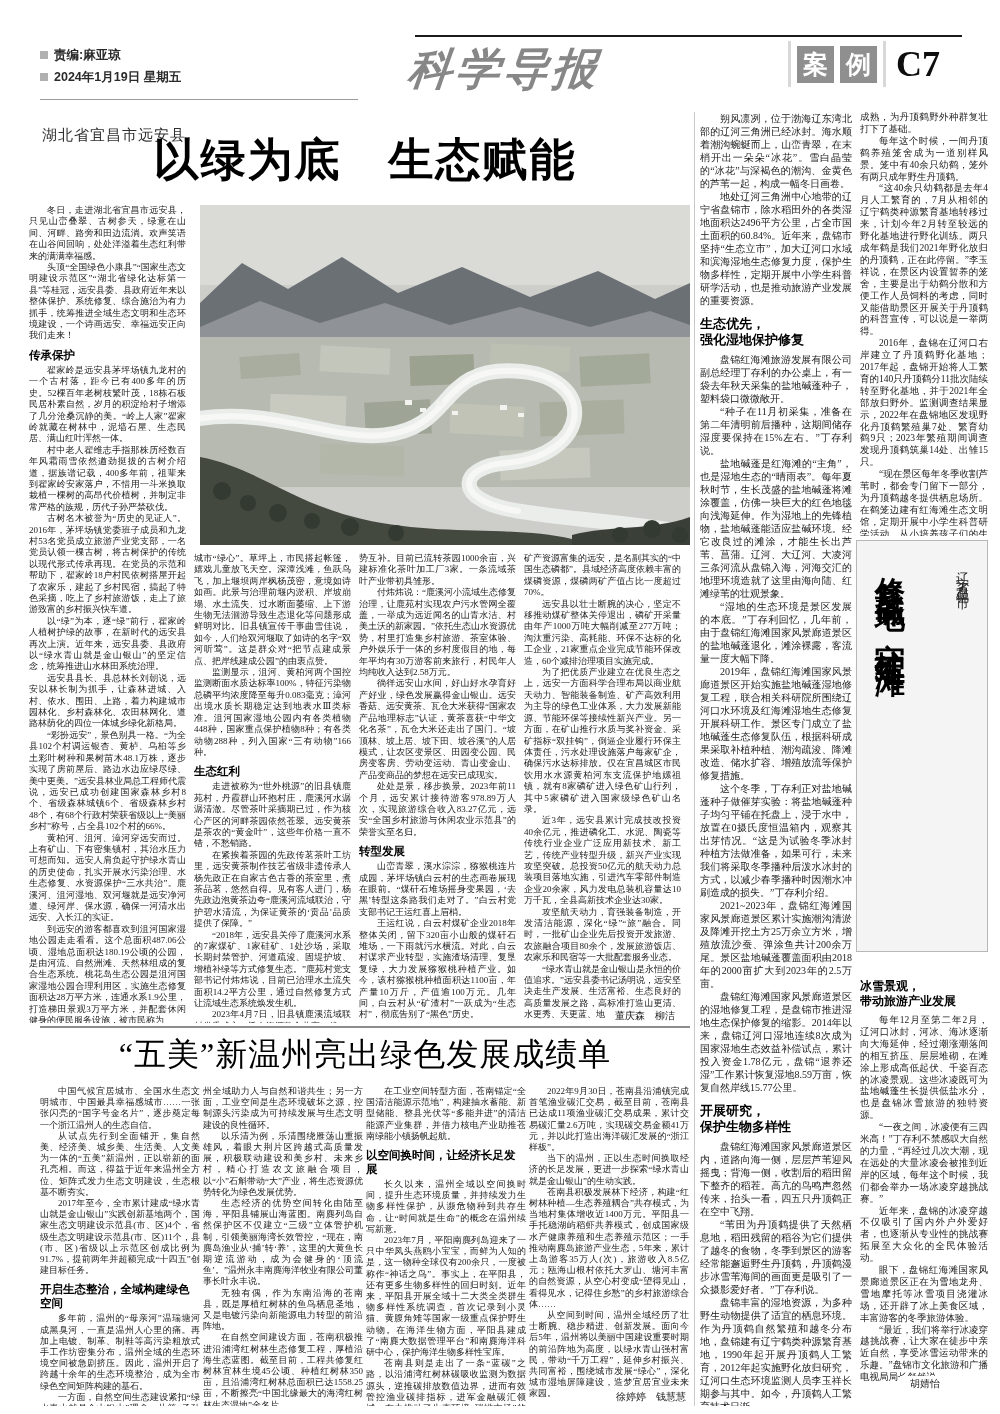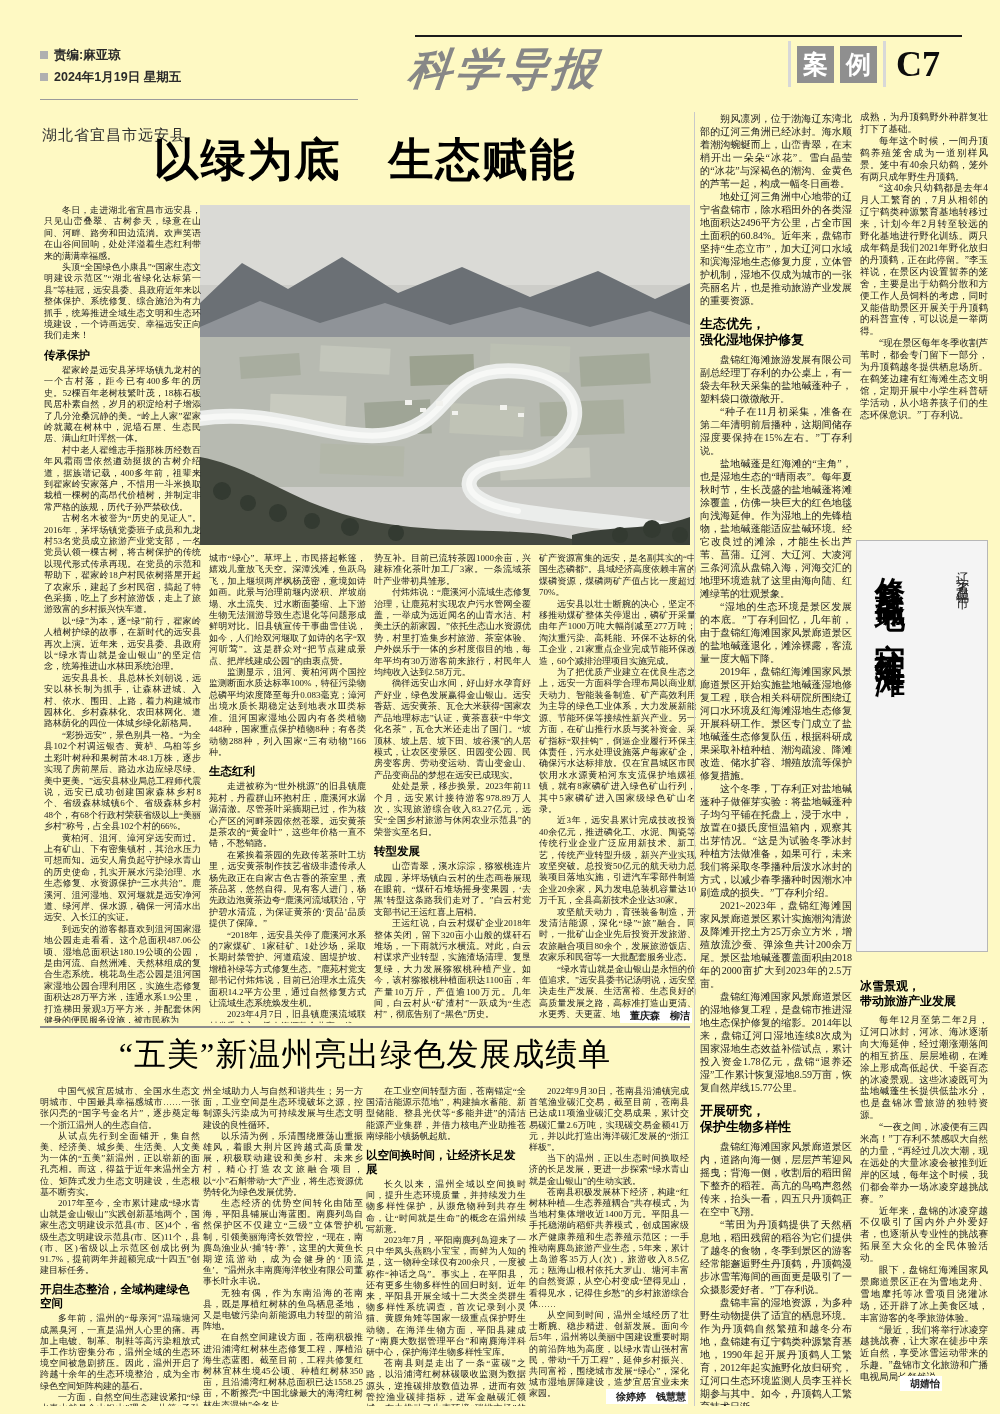--- a/index.html
+++ b/index.html
@@ -1,44 +1,44 @@
 <!DOCTYPE html>
 <html><head>
 <meta charset="utf-8">
 <style>
   html,body{margin:0;padding:0;background:#e8e8e8;}
-  .page{position:relative;width:1000px;height:1414px;background:#fef9c3;margin:0 auto;overflow:hidden;
+  .page{position:relative;width:1000px;height:1414px;background:#ffffff;margin:0 auto;overflow:hidden;
         font-family:"Liberation Serif","DejaVu Serif",serif;color:#1a1a1a;}
   
   .top-rule{position:absolute;left:415px;top:35px;width:547px;height:2px;background:#1c1c1c;}
   .ed-block{position:absolute;left:40px;top:44px;width:320px;font-family:"Liberation Sans",sans-serif;}
   .ed-line{display:flex;align-items:center;gap:6px;height:22px;font-size:12.5px;font-weight:700;color:#2a2a2a;}
   .sq{width:8px;height:8px;background:#b0b0b0;flex:0 0 aupx;}
   .ed-rule{position:absolute;left:40px;top:99px;width:318px;height:1px;background:#9a9a9a;}
   .masthead{position:absolute;left:408px;top:40px;width:260px;height:60px;
             font-family:"DejaVu Serif",serif;font-style:italic;font-weight:700;font-size:44px;
             color:#878787;letter-spacing:4px;transform:skewX(-6deg);white-space:nowrap;}
   .sec-unit{position:absolute;left:788px;top:40px;height:48px;display:flex;align-items:center;gap:6px;}
   .vbar{width:3px;height:46px;background:#d8d8d8;}
   .sec-box{width:37px;height:37px;background:#8f8f8f;color:#fff;display:flex;align-items:center;justify-content:center;
            font-family:"Liberation Sans",sans-serif;font-weight:700;font-size:25px;}
   .pageno{font-family:"Liberation Serif",serif;font-weight:700;font-size:36px;color:#0d0d0d;margin-left:4px;}
   
   .para{margin:0;text-indent:2em;text-align:justify;}
   .para.cont{text-indent:0;}
   .subhead{margin:6px 0 3px;text-indent:0;font-family:"Liberation Sans",sans-serif;font-weight:700;
            font-size:11.5px;line-height:14px;color:#000;white-space:pre-line;}
-  .byline-abs{position:absolute;font-weight:700;font-size:10px;background:#fff;padding:1px 2px 0 10px;
+  .byline-abs{position:absolute;font-weight:400;font-size:10px;background:#fff;padding:1px 2px 0 10px;
               font-family:"Liberation Serif",serif;}
   
   .a1-kicker{position:absolute;left:42px;top:126px;font-family:"Liberation Sans",sans-serif;
              font-size:15px;color:#2f2f2f;letter-spacing:1px;}
   .a1-headline{position:absolute;left:40px;top:130px;width:650px;text-align:center;
                font-family:"Liberation Sans",sans-serif;font-weight:900;font-size:45px;letter-spacing:2px;color:#000;}
-  .a1-cols{position:absolute;left:44px;top:205px;width:652px;height:818px;display:flex;column-gap:8px;overflow:hidden;}
+  .a1-cols{position:absolute;left:29px;top:205px;width:652px;height:818px;display:flex;column-gap:8px;overflow:hidden;}
   .a1col{width:160px;height:818px;overflow:hidden;font-size:9px;line-height:11.4px;box-sizing:border-box;}
   .a1col.under{padding-top:348px;}
   .photo{position:absolute;left:200px;top:205px;width:490px;height:340px;display:block;}
   .mid-rule{position:absolute;left:40px;top:1026px;width:650px;height:2px;background:#8d8d8d;}
   
   .wz-headline{position:absolute;left:40px;top:1033px;width:650px;text-align:center;
                font-family:"Liberation Serif",serif;font-weight:400;font-size:32px;letter-spacing:1px;color:#000;}
   .wz-cols{position:absolute;left:40px;top:1086px;width:652px;height:320px;display:flex;column-gap:3px;overflow:hidden;}
   .wzcol{width:160px;height:320px;overflow:hidden;font-size:9px;line-height:11.2px;}
   
@@ -205,41 +205,42 @@
         <p class="para">当下的温州，正以生态时间换取经济的长足发展，更进一步探索“绿水青山就是金山银山”的生动实践。</p>
         <p class="para">苍南县积极发展林下经济，构建“红树林种植—生态养殖耦合”共存模式，为当地村集体增收近1400万元。平阳县一手托稳湖屿稻虾共养模式，创成国家级水产健康养殖和生态养殖示范区；一手推动南麂岛旅游产业生态，5年来，累计上岛游客35万人(次)，旅游收入8.5亿元；瓯海山根村依托大罗山、塘河丰富的自然资源，从空心村变成“望得见山，看得见水，记得住乡愁”的乡村旅游综合体……</p>
         <p class="para">从空间到时间，温州全域经历了壮士断腕、稳步精进、创新发展。面向今后5年，温州将以美丽中国建设重要时期的前沿阵地为高度，以绿水青山强村富民，带动“千万工程”，延伸乡村振兴、共同富裕，围绕城市发展“绿心”，深化城市湿地屏障建设，造梦宜居宜业未来家园。</p>
       </div>
     <div class="byline-abs" style="right:4px;bottom:2px;">徐婷婷　钱慧慧</div>
   </div>
 
   <div class="v-rule"></div>
   <div class="pj-col1">
       <p class="para">朔风凛冽，位于渤海辽东湾北部的辽河三角洲已经冰封。海水顺着潮沟蜿蜒而上，山峦青翠，在末梢开出一朵朵“冰花”。雪白晶莹的“冰花”与深褐色的潮沟、金黄色的芦苇一起，构成一幅冬日画卷。</p>
-      <p class="para">地处辽河三角洲中心地带的辽宁省盘锦市，除水稻田外的各类湿地面积达2496平方公里，占全市国土面积的60.84%。近年来，盘锦市坚持“生态立市”，加大辽河口水域和滨海湿地生态修复力度，立体管护机制，湿地不仅成为城市的一张亮丽名片，也是推动旅游产业发展的重要资源。</p>
+      <p class="para">地处辽河三角洲中心地带的辽宁省盘锦市，除水稻田外的各类湿地面积达2496平方公里，占全市国土面积的60.84%。近年来，盘锦市坚持“生态立市”，加大辽河口水域和滨海湿地生态修复力度，保护生物多样性，定期开展中小学生科普研学活动，也是推动旅游产业发展的重要资源。</p>
       <h3 class="subhead">生态优先，
 强化湿地保护修复</h3>
       <p class="para">盘锦红海滩旅游发展有限公司副总经理丁存利的办公桌上，有一袋去年秋天采集的盐地碱蓬种子，塑料袋口微微敞开。</p>
       <p class="para">“种子在11月初采集，准备在第二年清明前后播种，这期间储存湿度要保持在15%左右。”丁存利说。</p>
       <p class="para">盐地碱蓬是红海滩的“主角”，也是湿地生态的“晴雨表”。每年夏秋时节，生长茂盛的盐地碱蓬将滩涂覆盖，仿佛一块巨大的红色地毯向浅海延伸。作为湿地上的先锋植物，盐地碱蓬能适应盐碱环境。经它改良过的滩涂，才能生长出芦苇、菖蒲。辽河、大辽河、大凌河三条河流从盘锦入海，河海交汇的地理环境造就了这里由海向陆、红滩绿苇的壮观景象。</p>
       <p class="para">“湿地的生态环境是景区发展的本底。”丁存利回忆，几年前，由于盘锦红海滩国家风景廊道景区的盐地碱蓬退化，滩涂裸露，客流量一度大幅下降。</p>
       <p class="para">2019年，盘锦红海滩国家风景廊道景区开始实施盐地碱蓬湿地修复工程，联合相关科研院所围绕辽河口水环境及红海滩湿地生态修复开展科研工作。景区专门成立了盐地碱蓬生态修复队伍，根据科研成果采取补植种植、潮沟疏浚、降滩改造、储水扩容、增殖放流等保护修复措施。</p>
       <p class="para">这个冬季，丁存利正对盐地碱蓬种子做催芽实验：将盐地碱蓬种子均匀平铺在托盘上，浸于水中，放置在0摄氏度恒温箱内，观察其出芽情况。“这是为试验冬季冰封种植方法做准备，如果可行，未来我们将采取冬季播种后泼水冰封的方式，以减少春季播种时因潮水冲刷造成的损失。”丁存利介绍。</p>
       <p class="para">2021~2023年，盘锦红海滩国家风景廊道景区累计实施潮沟清淤及降滩开挖土方25万余立方米，增殖放流沙蚕、弹涂鱼共计200余万尾。景区盐地碱蓬覆盖面积由2018年的2000亩扩大到2023年的2.5万亩。</p>
       <p class="para">盘锦红海滩国家风景廊道景区的湿地修复工程，是盘锦市推进湿地生态保护修复的缩影。2014年以来，盘锦辽河口湿地连续8次成为国家湿地生态效益补偿试点，累计投入资金1.78亿元，盘锦“退养还湿”工作累计恢复湿地8.59万亩，恢复自然岸线15.77公里。</p>
       <h3 class="subhead">开展研究，
 保护生物多样性</h3>
       <p class="para">盘锦红海滩国家风景廊道景区内，道路向海一侧，层层芦苇迎风摇曳；背海一侧，收割后的稻田留下整齐的稻茬。高亢的鸟鸣声忽然传来，抬头一看，四五只丹顶鹤正在空中飞翔。</p>
       <p class="para">“苇田为丹顶鹤提供了天然栖息地，稻田残留的稻谷为它们提供了越冬的食物，冬季到景区的游客经常能邂逅野生丹顶鹤，丹顶鹤漫步冰雪苇海间的画面更是吸引了一众摄影爱好者。”丁存利说。</p>
       <p class="para">盘锦丰富的湿地资源，为多种野生动物提供了适宜的栖息环境。作为丹顶鹤自然繁殖和越冬分布地，盘锦建有辽宁鹤类种源繁育基地，1990年起开展丹顶鹤人工繁育，2012年起实施野化放归研究，辽河口生态环境监测人员李玉祥长期参与其中。如今，丹顶鹤人工繁育技术日渐</p>
     </div>
   <div class="pj-col2-top">
       <p class="para cont">成熟，为丹顶鹤野外种群复壮打下了基础。</p>
       <p class="para">每年这个时候，一间丹顶鹤养殖笼舍成为一道别样风景。笼中有40余只幼鹤，笼外有两只成年野生丹顶鹤。</p>
       <p class="para">“这40余只幼鹤都是去年4月人工繁育的，7月从相邻的辽宁鹤类种源繁育基地转移过来，计划今年2月转至较远的野化基地进行野化训练。两只成年鹤是我们2021年野化放归的丹顶鹤，正在此停留。”李玉祥说，在景区内设置暂养的笼舍，主要是出于幼鹤分散和方便工作人员饲料的考虑，同时又能借助景区开展关于丹顶鹤的科普宣传，可以说是一举两得。</p>
+      <p class="para">2016年，盘锦在辽河口右岸建立了丹顶鹤野化基地；2017年起，盘锦开始将人工繁育的140只丹顶鹤分11批次陆续转至野化基地，并于2021年全部放归野外。监测调查结果显示，2022年在盘锦地区发现野化丹顶鹤繁殖巢7处、繁育幼鹤9只；2023年繁殖期间调查发现丹顶鹤筑巢14处、出雏15只。</p>
       <p class="para">“现在景区每年冬季收割芦苇时，都会专门留下一部分，为丹顶鹤越冬提供栖息场所。在鹤笼边建有红海滩生态文明馆，定期开展中小学生科普研学活动，从小培养孩子们的生态环保意识。”丁存利说。</p>
     </div>
 
   <div class="pj-box">
     <div class="pj-box-kicker">辽宁省盘锦市</div>
     <div class="pj-box-head">修复盐碱地　守护红海滩</div>
   </div>
 
   <div class="pj-col2-bot">
       <h3 class="subhead">冰雪景观，

